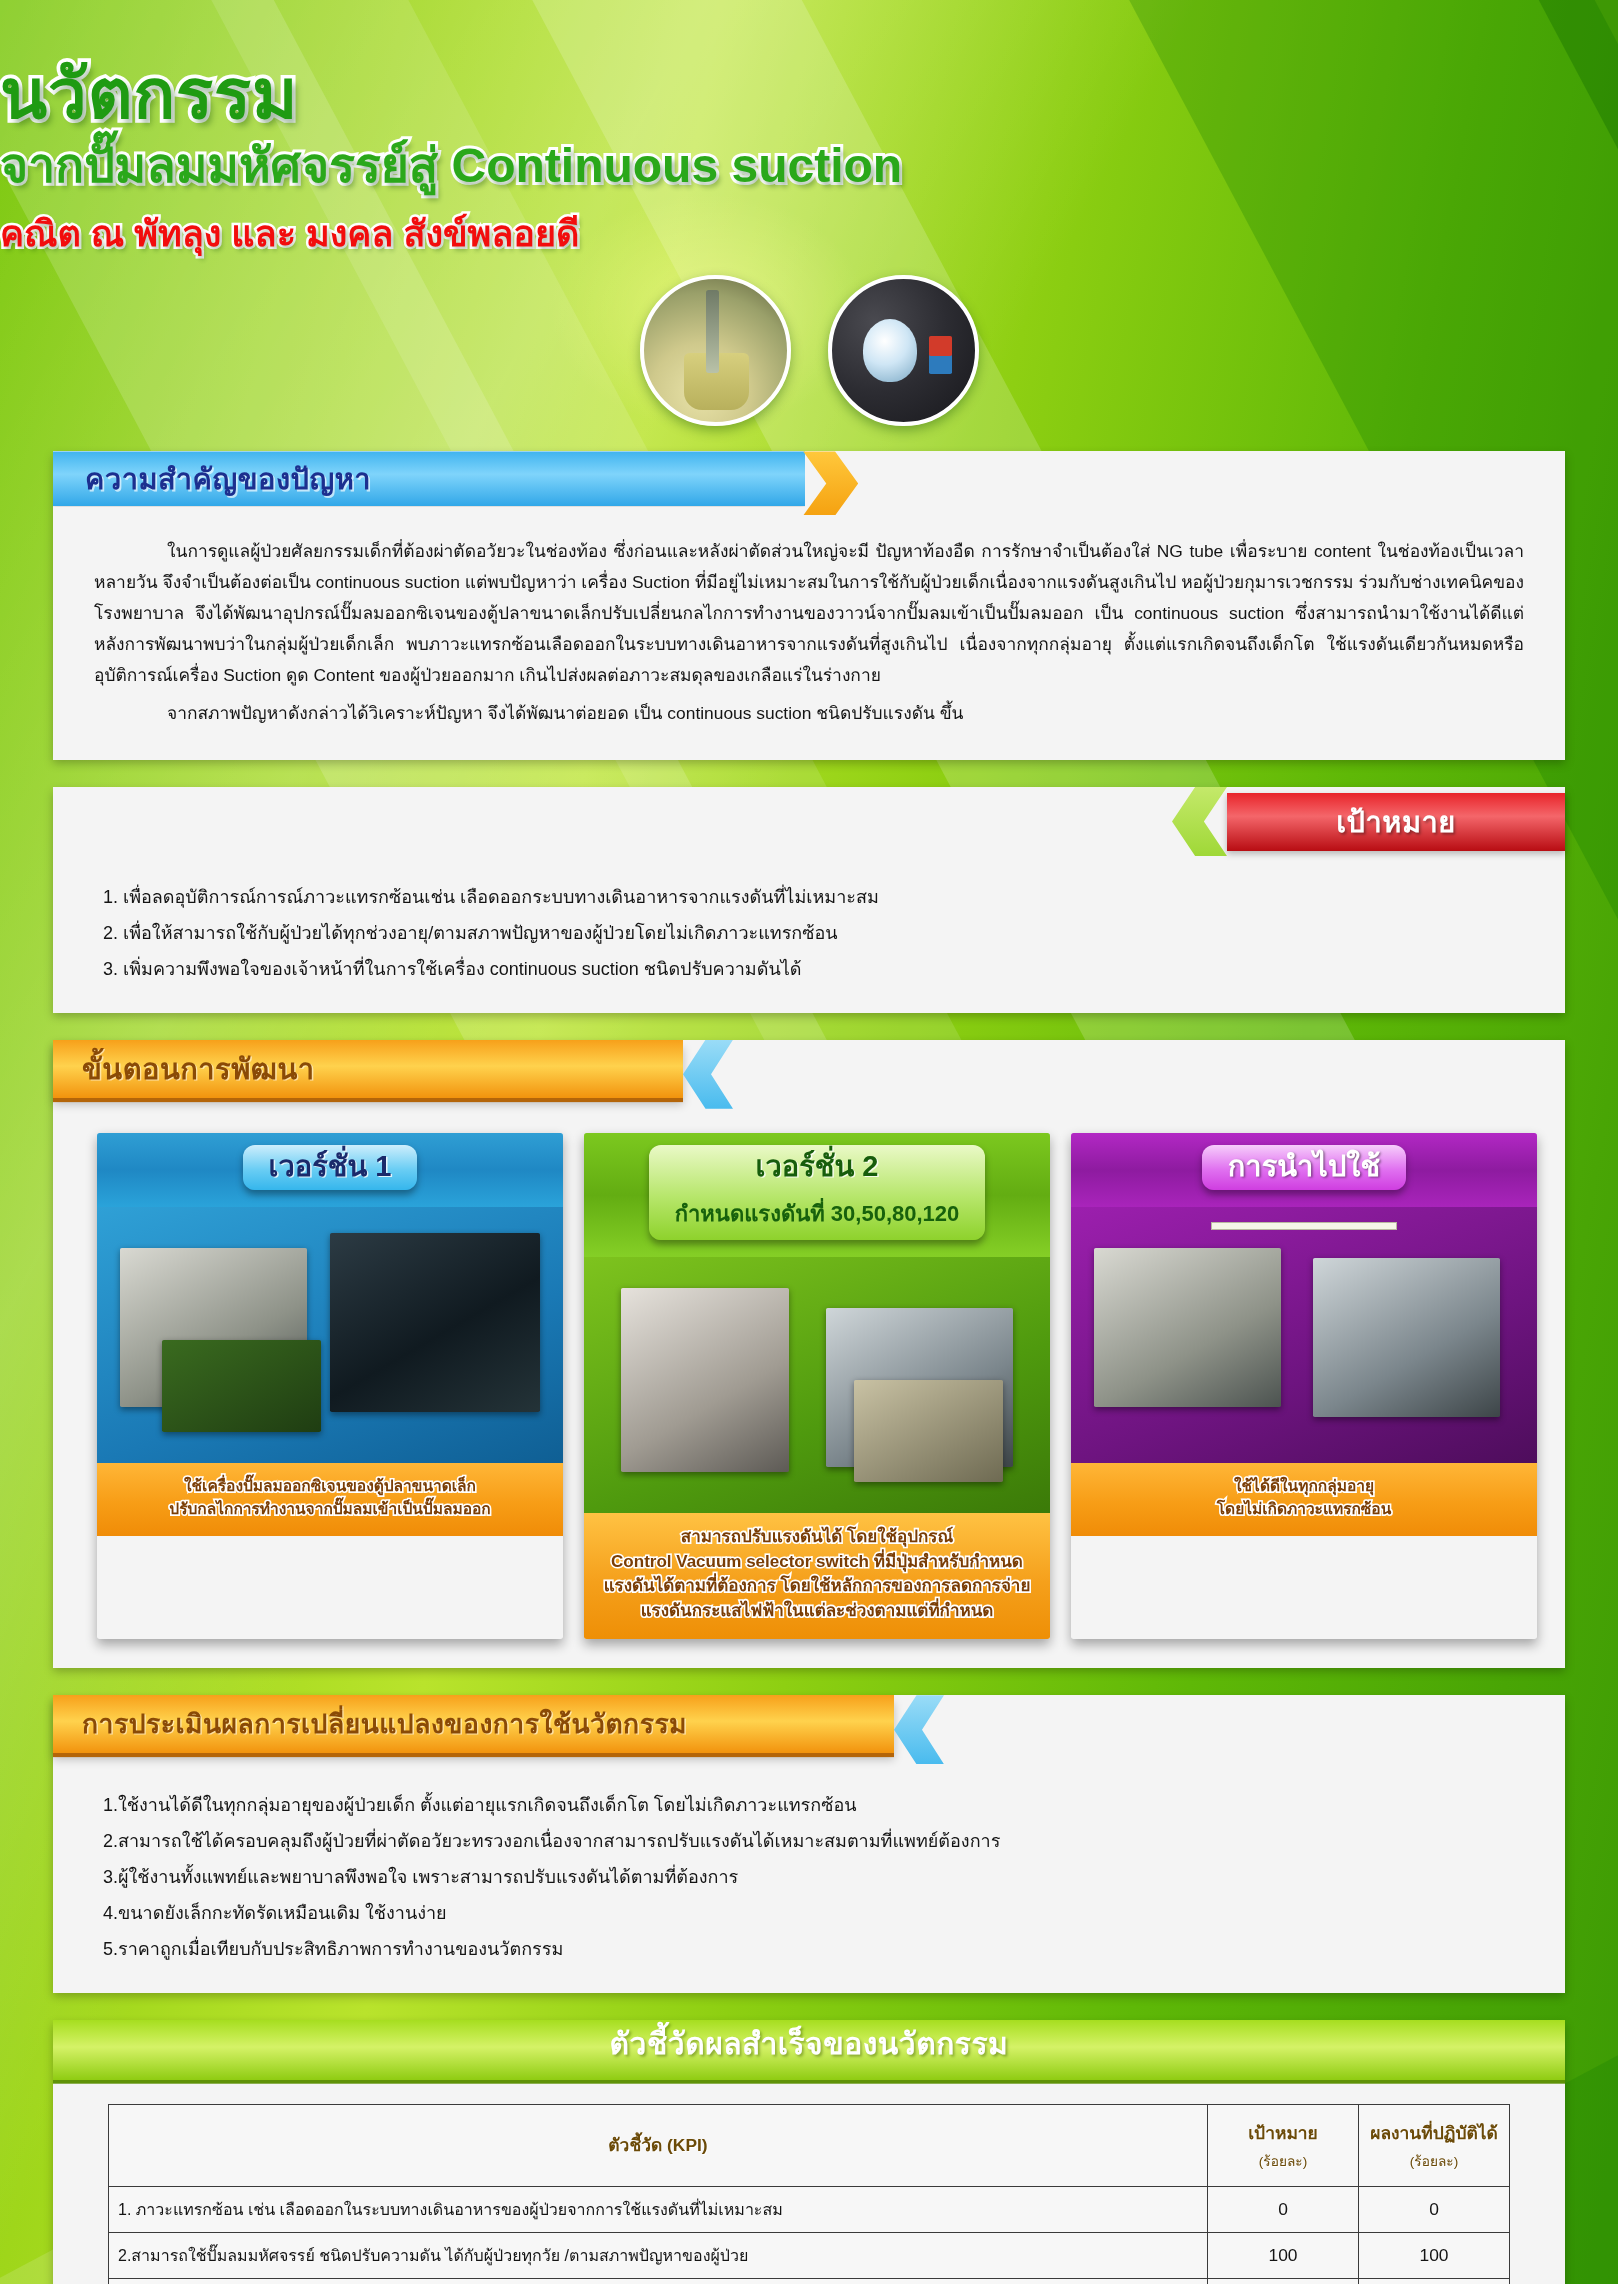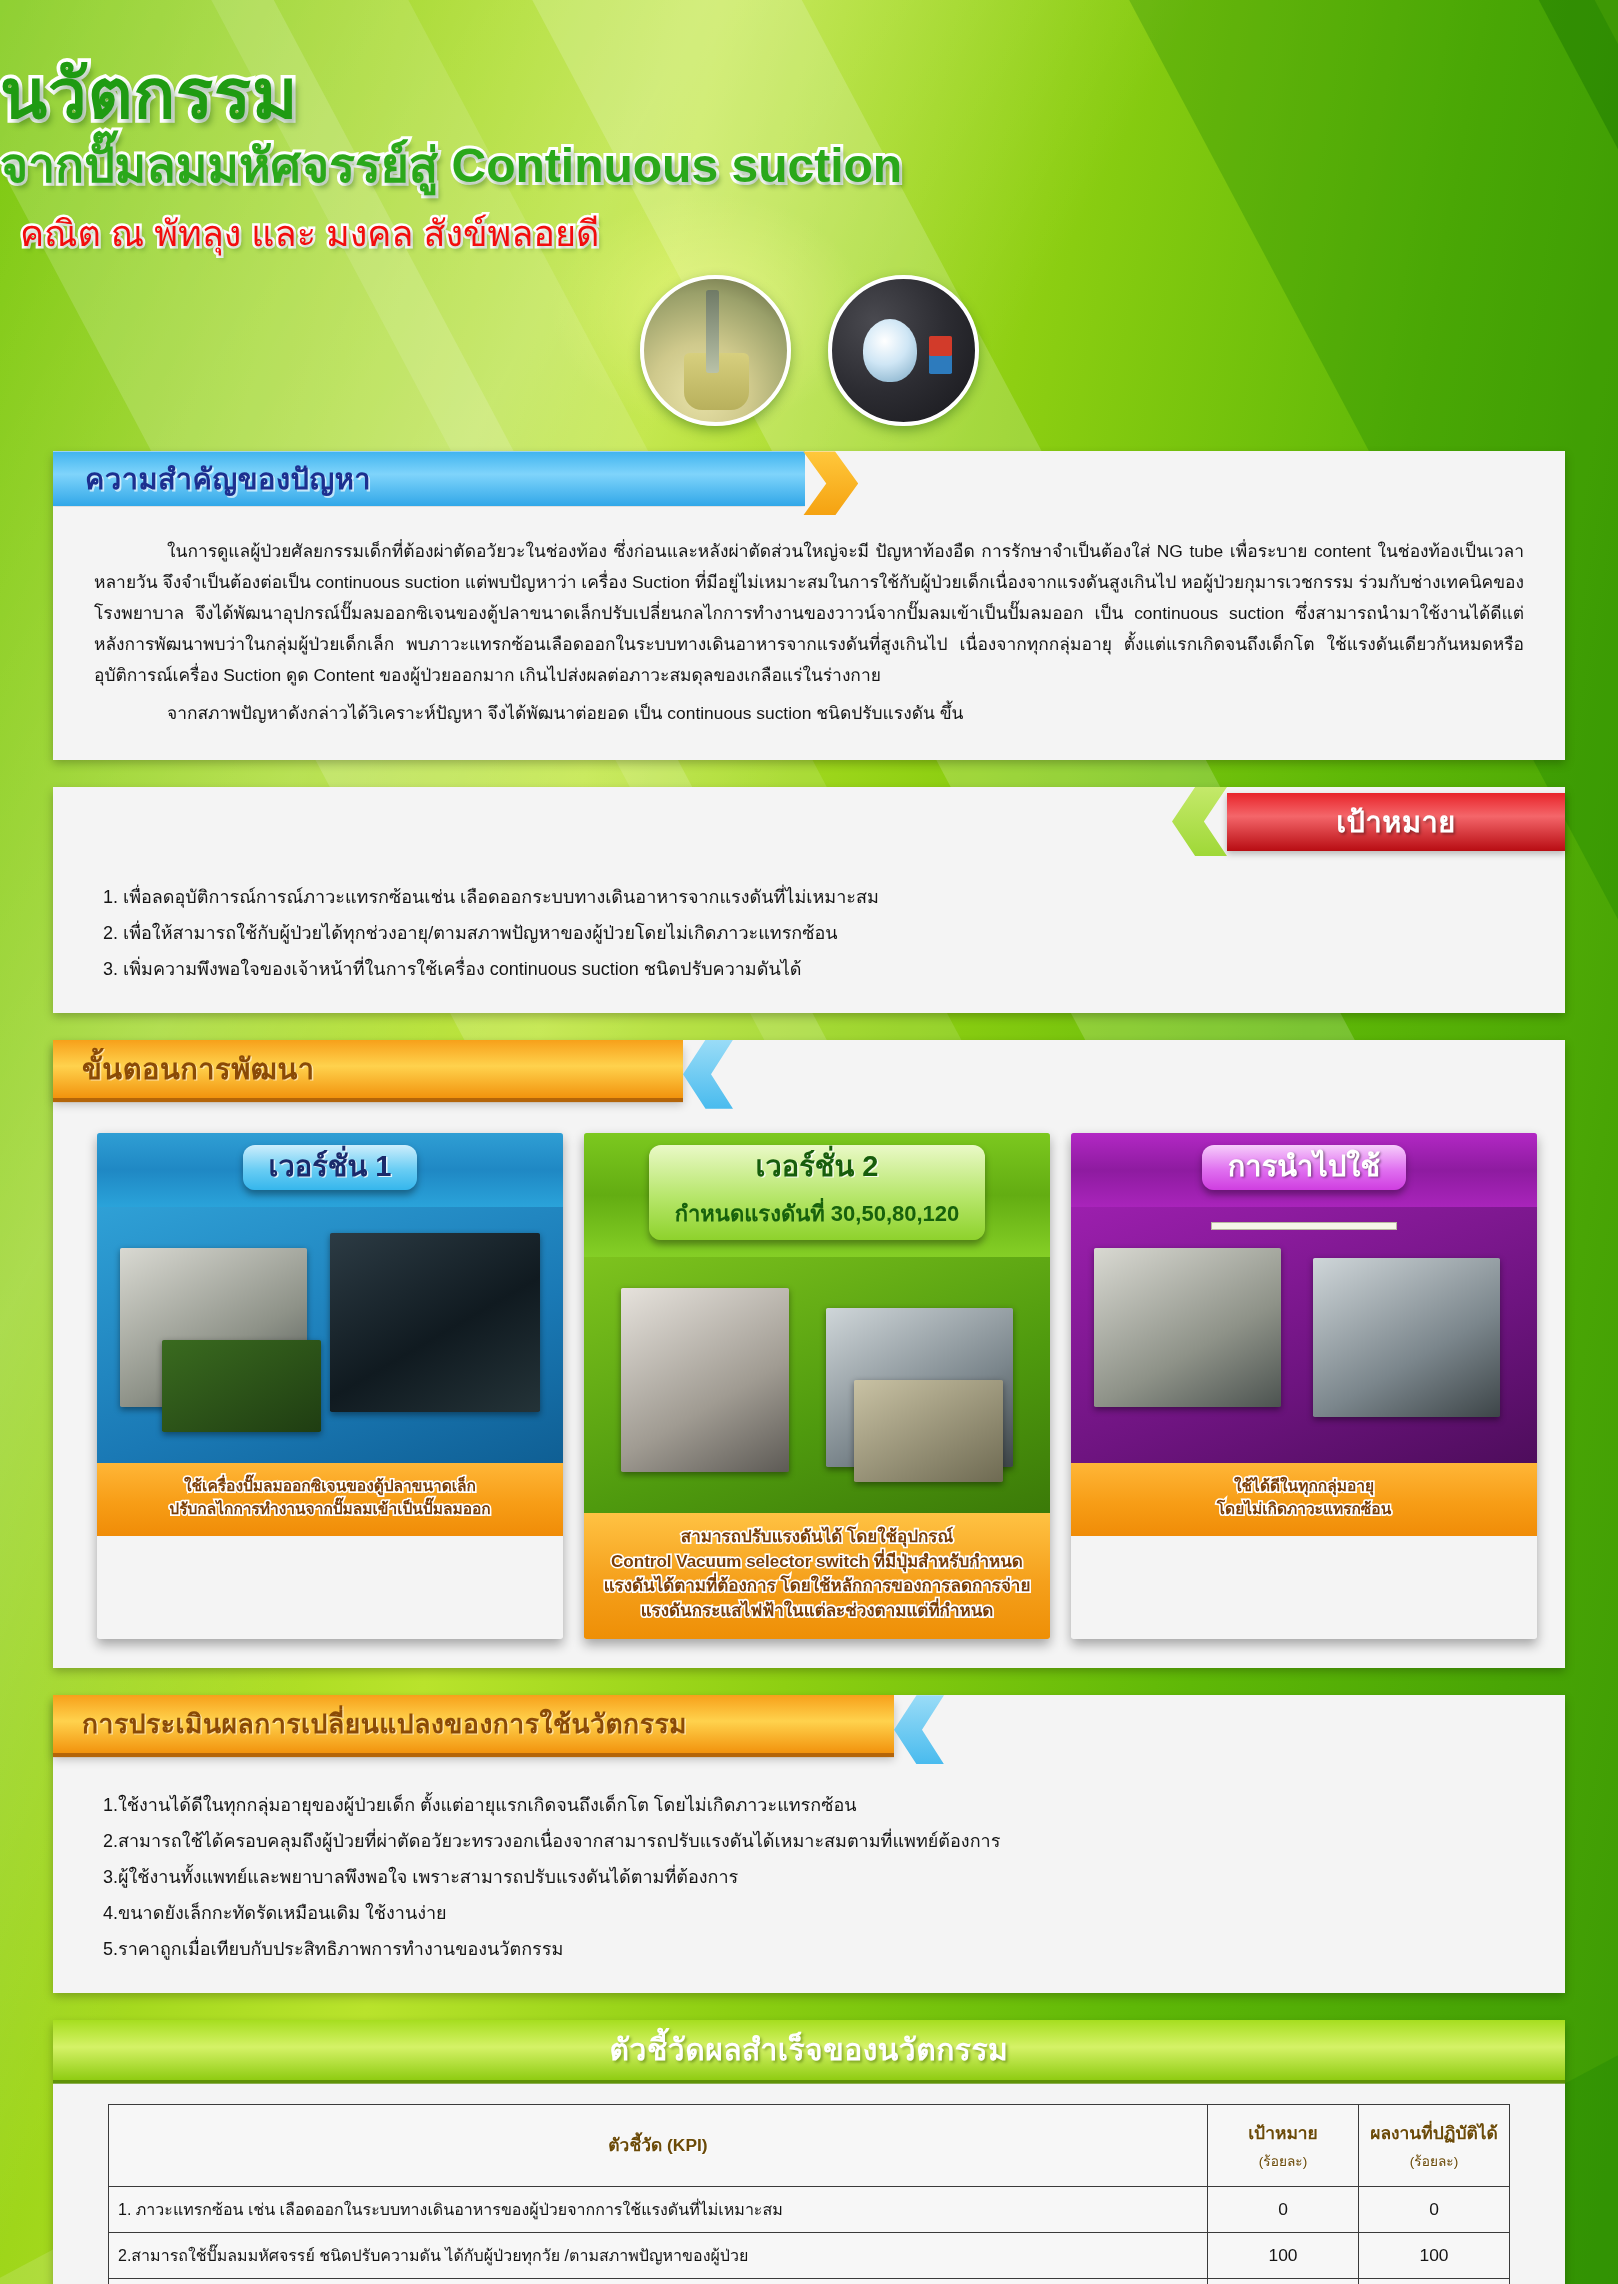--- a/index.html
+++ b/index.html
@@ -56,26 +56,25 @@
     font-weight: bold;
     color: #2aa81a;
     line-height: 1.05;
     -webkit-text-stroke: 6px #ffffff;
     paint-order: stroke fill;
     text-shadow: 3.7px 4.6px 5.5px rgba(0,60,0,0.33);
   }
   .title-authors {
     margin-top: 13.7px;
     font-size: 36px;
-    font-weight: normal;
+    font-weight: bold;
     color: #f20d0d;
     -webkit-text-stroke: 5px #ffffff;
     paint-order: stroke fill;
     text-shadow: 2.7px 3.7px 4.1px rgba(0,60,0,0.3);
-    margin-left: 20px;
   }
 
   
   .photo-row { margin-top: 12.8px; display:flex; justify-content:center; gap: 37px; }
   .photo-circ {
     width: 151px; height: 151px; border-radius: 50%;
     border: 4.1px solid #ffffff;
     box-shadow: 0 4.6px 12px rgba(0,60,0,0.35);
     overflow: hidden;
     position: relative;
@@ -162,21 +161,21 @@
   .chev-cyan {
     width: 50px; height: 69px;
     background: linear-gradient(180deg,#9adcf7,#49bbee);
     clip-path: polygon(100% 0, 45% 0, 0 50%, 45% 100%, 100% 100%, 56% 50%);
   }
 
   
   .bar-green-full {
     width: 100%; height: 60px;
     background: linear-gradient(180deg, #a6de1f 0%, #d5f267 45%, #8fcc12 100%);
-    display:flex; align-items:center; justify-content:center;
+    display:flex; align-items:flex-start; justify-content:center;
     box-shadow: 0 3.7px 0 #5f9208;
   }
   .bar-green-full .bar-label { color:#ffffff; font-size:30px; text-shadow: 1.8px 1.8px 2.7px rgba(60,90,0,0.45); }
 
   
   .body-text {
     font-size: 17.4px;
     line-height: 1.78;
     color: #141414;
     padding: 21px 41px 25px 41px;

